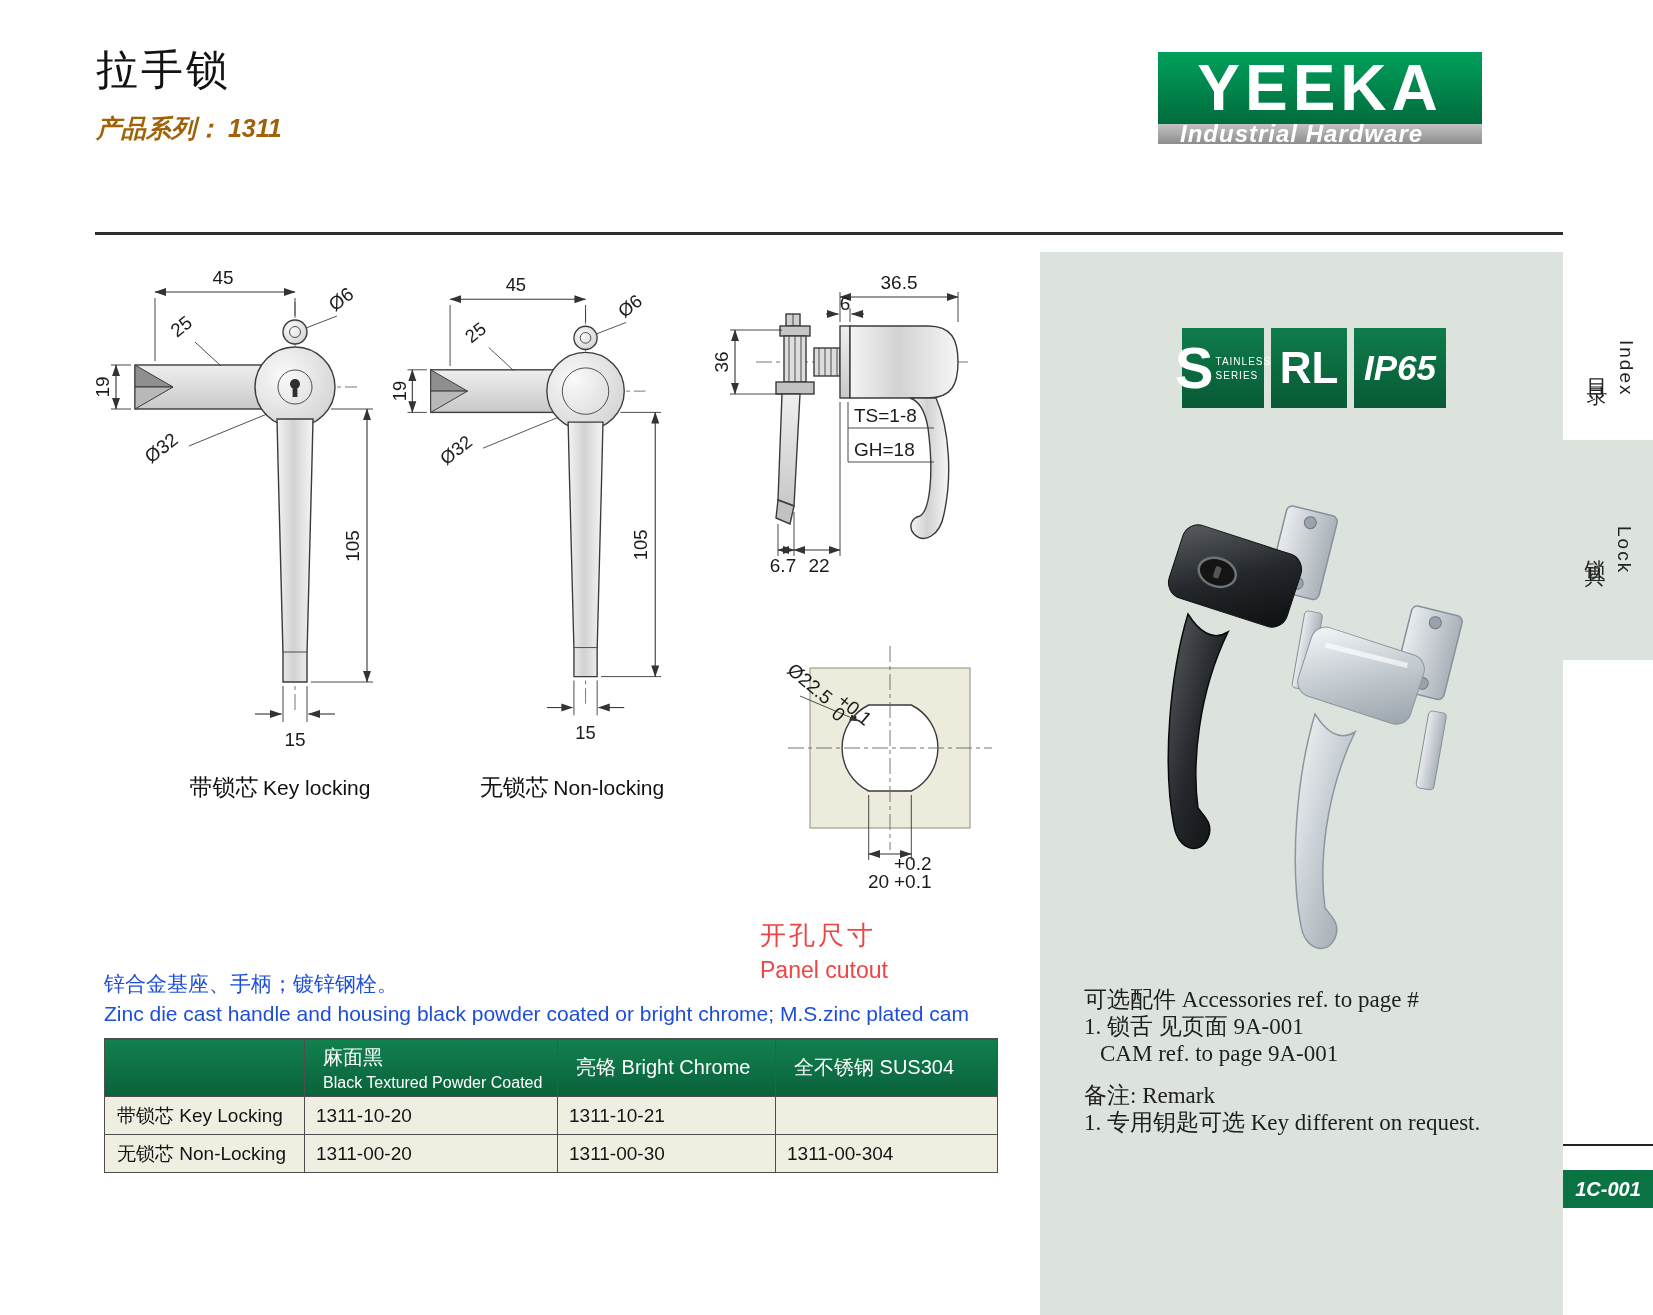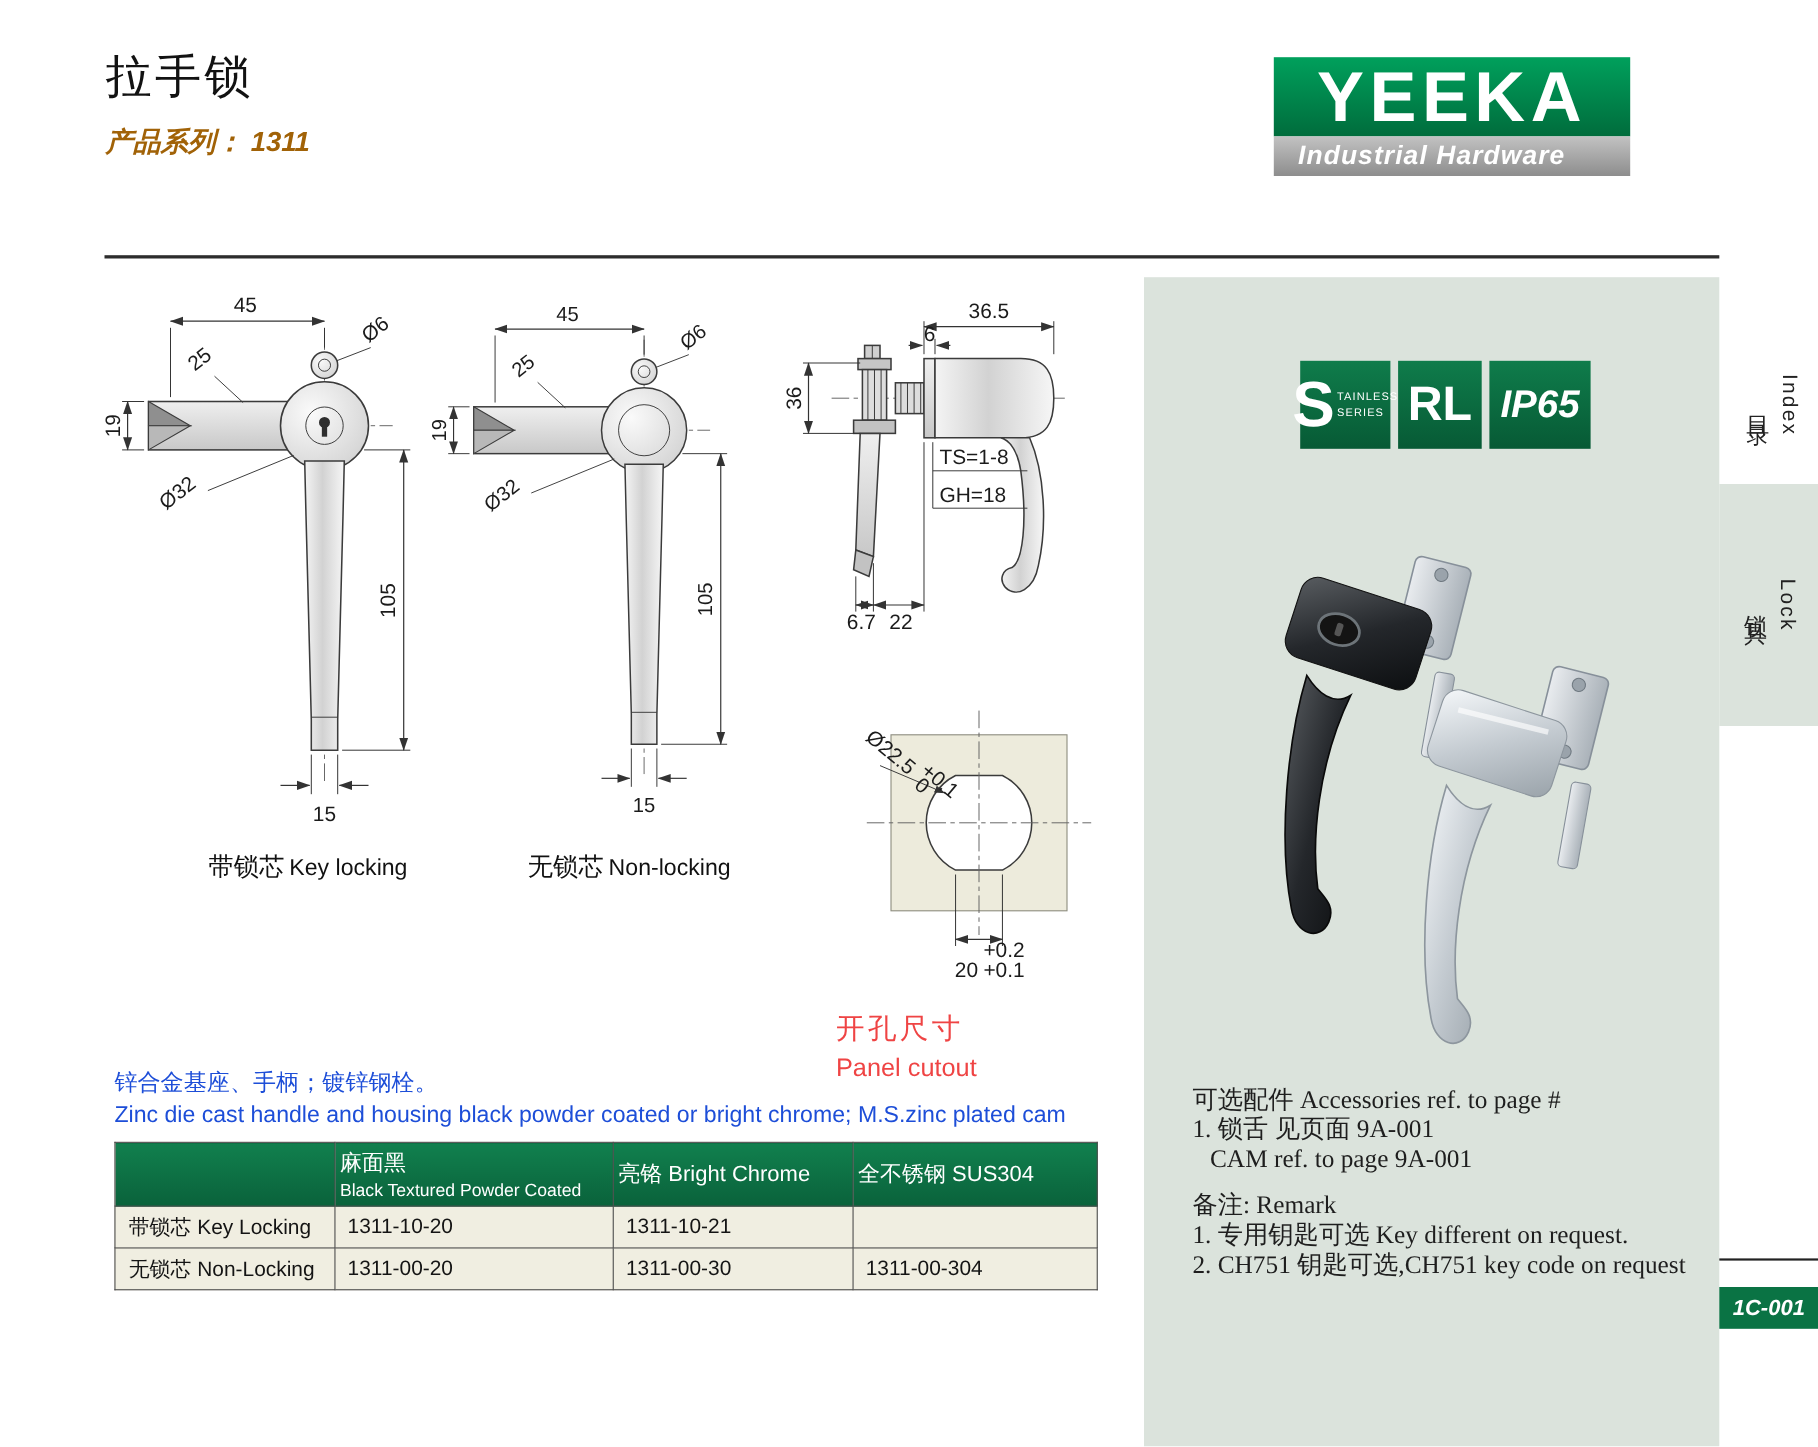--- a/index.html
+++ b/index.html
@@ -11,21 +11,21 @@
   .title-block { position:absolute; left:96px; top:42px; }
   .title-cn { font-size:42px; color:#121212; letter-spacing:3px; }
   .title-en { font-size:58px; font-weight:bold; font-style:italic; color:#161616; margin-top:4px; letter-spacing:1px; }
   .series   { font-size:25px; font-style:italic; font-weight:bold; color:#a16207; margin-top:14px; }
   .rule { position:absolute; left:95px; top:232px; width:1468px; height:3px; background:#2d2d2d; }
 
   .logo { position:absolute; left:1158px; top:52px; width:324px; }
   .logo-main { height:72px; background:linear-gradient(180deg,#00a05c,#006c3c);
                display:flex; align-items:center; justify-content:center; }
   .logo-text { color:#fff; font-size:64px; font-weight:bold; letter-spacing:5px; }
-  .logo-sub  { height:36px; background:linear-gradient(180deg,#c2c2c2,#8d8d8d); color:#fff;
+  .logo-sub  { height:20px; background:linear-gradient(180deg,#c2c2c2,#8d8d8d); color:#fff;
                font-style:italic; font-weight:bold; font-size:24px; display:flex; align-items:center;
                padding-left:22px; letter-spacing:1px; }
 
   
   .dwg { position:absolute; overflow:visible; }
   svg text { font-family:"Liberation Sans","DejaVu Sans",sans-serif; font-size:19px; fill:#1b1b1b; }
   .dim  { stroke:#333; stroke-width:1.1; fill:none; }
   .ext  { stroke:#333; stroke-width:0.9; fill:none; }
   .thin { stroke:#3b3b3b; stroke-width:0.9; fill:none; }
   .part { stroke:#3b3b3b; stroke-width:1.4; }
@@ -36,21 +36,21 @@
   .cutout-label { position:absolute; text-align:left; color:#ef4444; }
   .cutout-label .cn { font-size:26px; letter-spacing:3px; }
   .cutout-label .en { font-size:23px; margin-top:4px; }
 
   .desc { position:absolute; left:104px; font-size:21px; color:#1d4ed8; }
 
   
   .spec { position:absolute; left:104px; top:1038px; border-collapse:collapse; background:#f0eee1; }
   .spec th, .spec td { border:1px solid #4e4e4e; }
   .spec thead th { background:linear-gradient(180deg,#11804e,#0a623b); height:58px; color:#fff;
-                   text-align:left; padding:4px 0 4px 4px; vertical-align:middle; font-weight:normal; }
+                   text-align:left; padding:4px 0 4px 18px; vertical-align:middle; font-weight:normal; }
   .th-cn { font-size:20px; } .th-en { font-size:16px; margin-top:3px; }
   .spec td { height:38px; font-size:19px; padding-left:11px; color:#141414; }
   .spec td.lbl { padding-left:12px; }
 
   
   .panel { position:absolute; left:1040px; top:252px; width:523px; height:1063px; background:#dbe3dc; }
   .badges { position:absolute; left:142px; top:76px; display:flex; gap:7px; align-items:flex-end; }
   .badge { height:80px; color:#fff; display:flex; align-items:center; justify-content:center;
            background:linear-gradient(180deg,#0f7c4b,#075a35); }
   .badge-ss { width:82px; } .badge-rl { width:76px; font-size:44px; font-weight:bold; }
@@ -391,21 +391,20 @@
 
   <div class="panel-text" style="left:44px; top:734px;">
     <div>可选配件 Accessories ref. to page #</div>
     <div>1. 锁舌 见页面 9A-001</div>
     <div class="indent">CAM  ref. to page 9A-001</div>
   </div>
 
   <div class="panel-text" style="left:44px; top:830px;">
     <div>备注: Remark</div>
     <div>1. 专用钥匙可选 Key different on request.</div>
-    <div>2. CH751 钥匙可选,CH751 key code on request</div>
   </div>
 </div>
 
 <div class="rail-tab tab-index">
   <span class="vtext cjk">目录</span>
   <span class="vtext lat">Index</span>
 </div>
 <div class="rail-tab tab-lock">
   <span class="vtext cjk">锁具</span>
   <span class="vtext lat">Lock</span>

